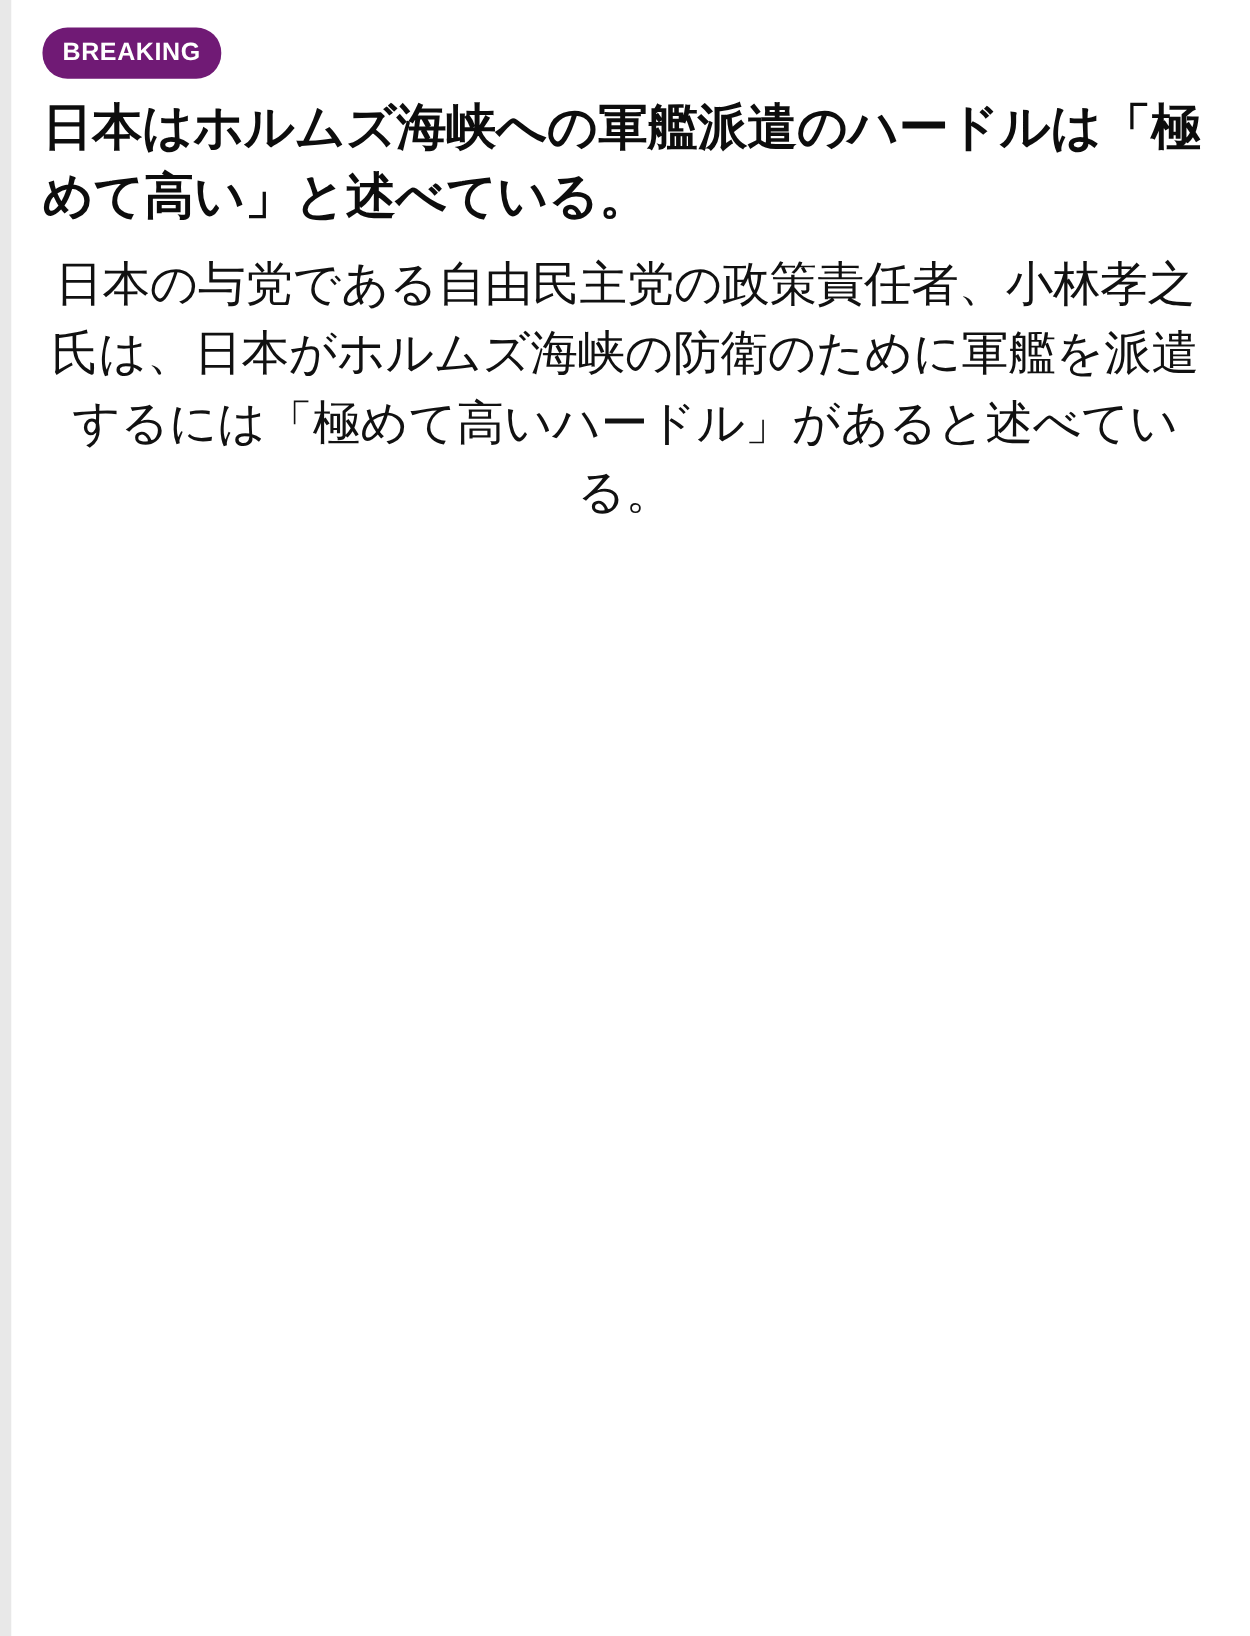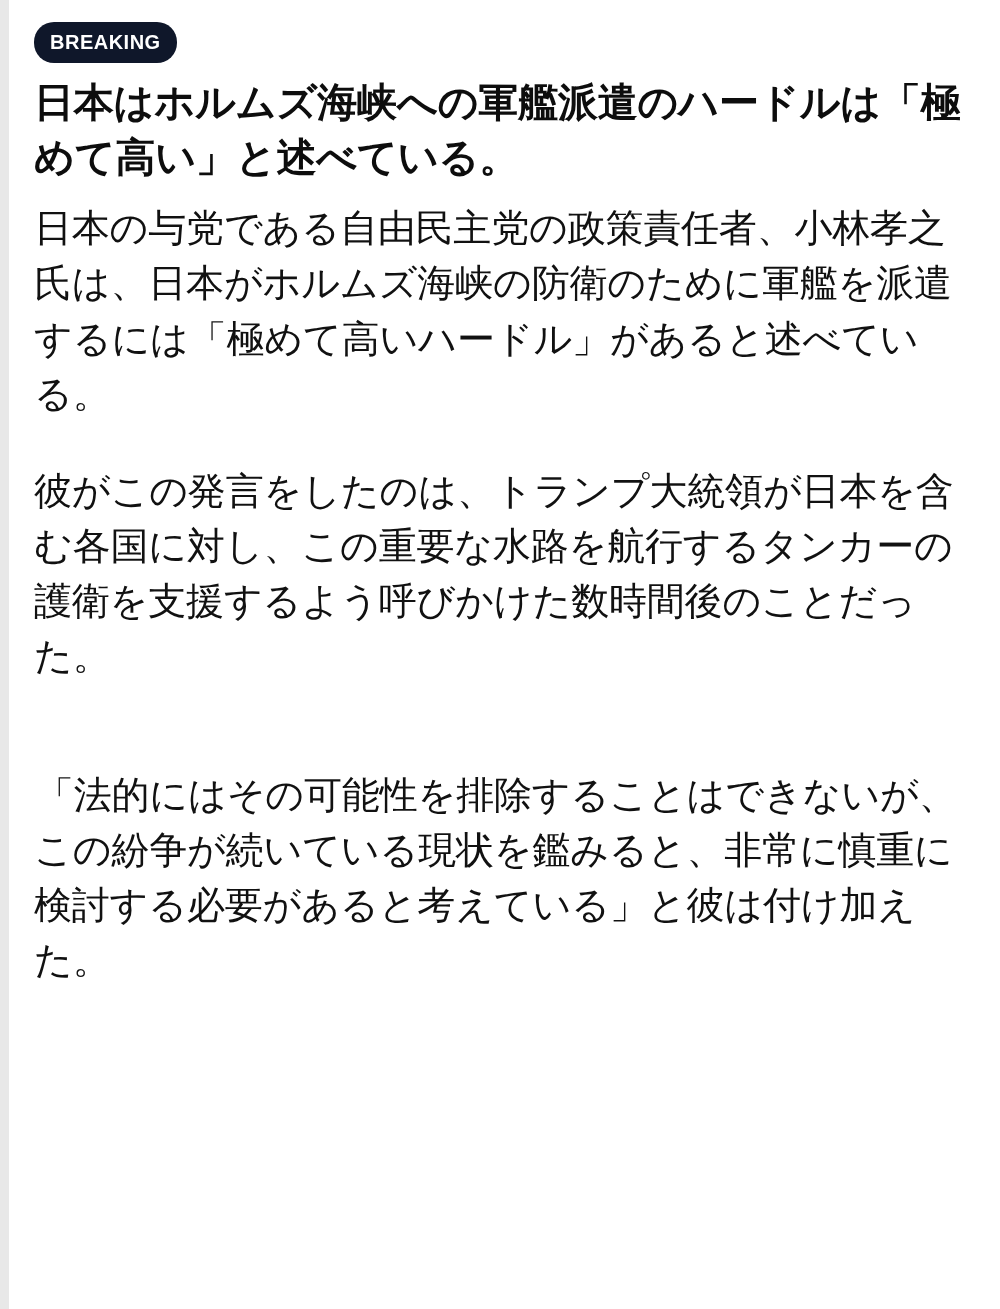--- a/index.html
+++ b/index.html
@@ -30,21 +30,21 @@
     height: 1309px;
     background: #e8e8e8;
   }
   .badge-row {
     display: flex;
     align-items: center;
     margin: 0 0 12px 0;
   }
   .breaking-badge {
     display: inline-block;
-    background: #0f172a;
+    background: #701a75;
     color: #ffffff;
     font-size: 20px;
     font-weight: bold;
     letter-spacing: 0.5px;
     line-height: 1;
     padding: 10px 16px 11px 16px;
     border-radius: 20px;
   }
   .headline {
     font-size: 40px;
@@ -54,20 +54,21 @@
     margin: 0 0 16px 0;
     color: #0d0d0d;
   }
   .body-para {
     font-size: 38px;
     font-weight: normal;
     line-height: 1.45;
     letter-spacing: -0.2px;
     margin: 0;
     color: #111111;
+    text-align: center;
   }
   .spacer {
     height: 42px;
   }
   .indent {
     text-indent: 0.05em;
   }
 </style>
 </head>
 <body>
@@ -79,22 +80,20 @@
   <div class="badge-row">
     <span class="breaking-badge">BREAKING</span>
   </div>
 
   <h1 class="headline">日本はホルムズ海峡への軍艦派遣のハードルは「極めて高い」と述べている。</h1>
 
   <p class="body-para">日本の与党である自由民主党の政策責任者、小林孝之氏は、日本がホルムズ海峡の防衛のために軍艦を派遣するには「極めて高いハードル」があると述べている。</p>
 
   <div class="spacer"></div>
 
-  <p class="body-para">彼がこの発言をしたのは、トランプ大統領が日本を含む各国に対し、この重要な水路を航行するタンカーの護衛を支援するよう呼びかけた数時間後のことだった。</p>
 
   <div class="spacer"></div>
 
 
   <div class="spacer"></div>
 
-  <p class="body-para indent">「法的にはその可能性を排除することはできないが、この紛争が続いている現状を鑑みると、非常に慎重に検討する必要があると考えている」と彼は付け加えた。</p>
 
 </div>
 
 </body></html>

